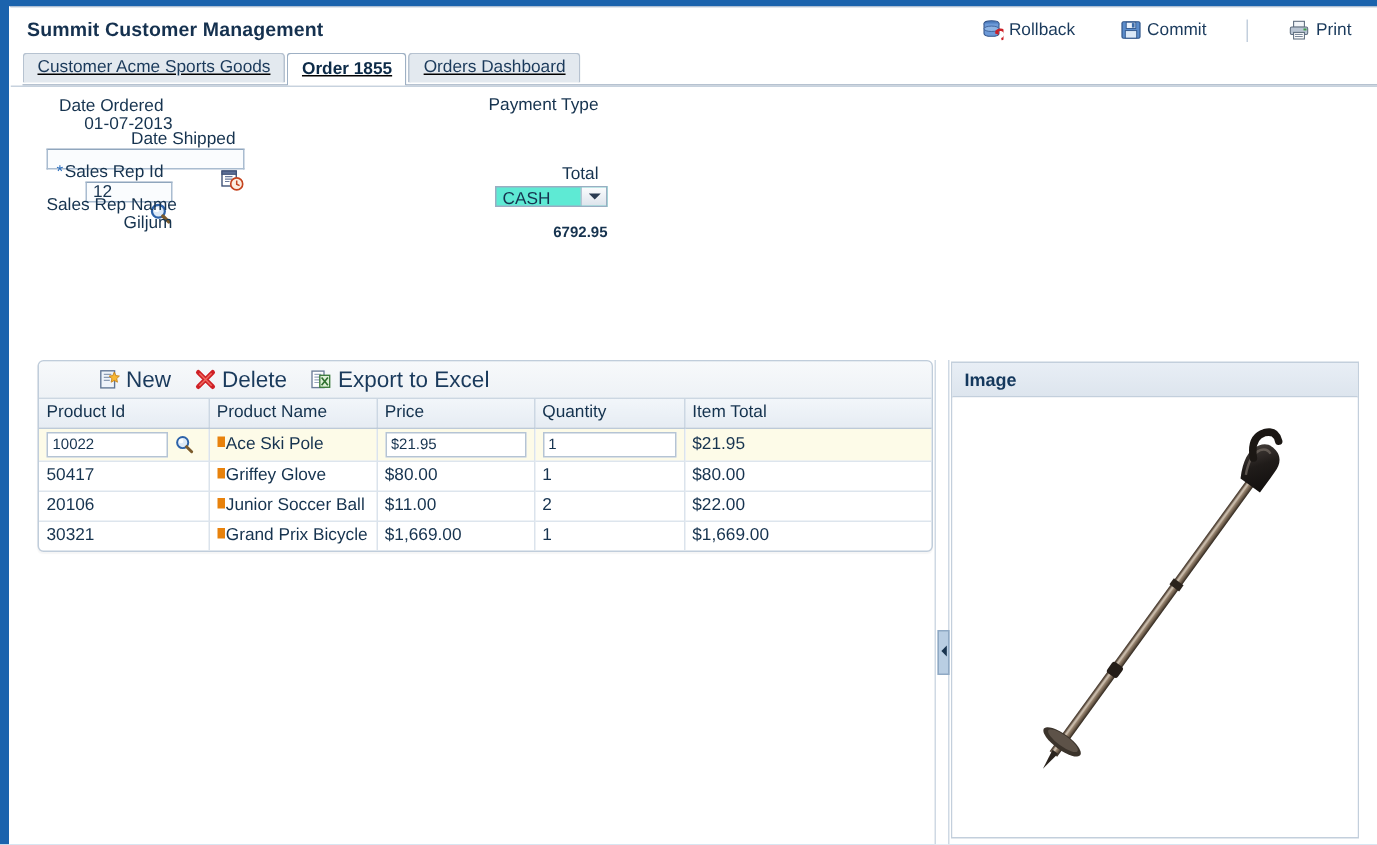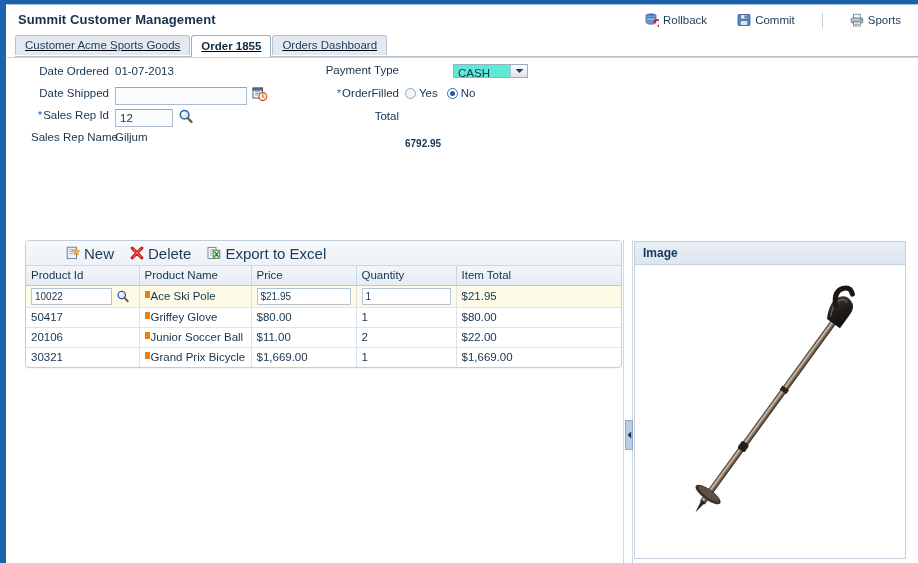--- a/index.html
+++ b/index.html
@@ -116,23 +116,24 @@
   }
 
   
   .form {
     position: relative;
     height: 95px;
   }
   .frow {
     position: absolute;
     display: flex;
-    align-items: flex-start;
+    align-items: flex-end;
     height: 21px;
     font-size: 11.5px;
+    flex-direction: column;
   }
   .flabel {
     text-align: right;
     color: #16334f;
     padding-right: 6px;
     white-space: nowrap;
   }
   .req { color: #2a6dbd; margin-right: 1px; }
   .fval { color: #16334f; white-space: nowrap; }
   .fval.bold { font-weight: bold; font-size: 10px; margin-top: 28px; }
@@ -353,21 +354,21 @@
         <span class="ico">
           <svg width="14" height="14" viewBox="0 0 14 14">
             <rect x="3.4" y="1.2" width="7.2" height="4" fill="#f2f5f9" stroke="#5c6b7d" stroke-width=".7"></rect>
             <rect x="1.2" y="5" width="11.6" height="5" rx="1" fill="#b9c4d2" stroke="#5c6b7d" stroke-width=".7"></rect>
             <rect x="3.4" y="8.6" width="7.2" height="4.4" fill="#ffffff" stroke="#5c6b7d" stroke-width=".7"></rect>
             <rect x="4.3" y="9.6" width="5.2" height=".7" fill="#7b889a"></rect>
             <rect x="4.3" y="11" width="5.2" height=".7" fill="#7b889a"></rect>
             <rect x="10" y="6" width="2" height="1.3" fill="#3f9b4a"></rect>
           </svg>
         </span>
-        <span>Sports</span>
+        <span>Print</span>
       </div>
     </div>
   </div>
 
   <div class="tabbar">
     <div class="tabline"></div>
     <div class="tab">Customer Acme Sports Goods</div>
     <div class="tab sel">Order 1855</div>
     <div class="tab">Orders Dashboard</div>
   </div>
@@ -417,29 +418,20 @@
         <div class="sel-wrap">
           <div class="sel-val">CASH</div>
           <div class="sel-arrow">
             <svg width="9" height="6" viewBox="0 0 9 6">
                   <path d="M0.5 1 L4.5 5 L8.5 1 Z" fill="#2a3b52"></path>
                 </svg>
           </div>
         </div>
       </div>
 
-      <div class="frow" style="left:312px; top:29px;">
-        <div class="flabel" style="width:86px;"><span class="req">*</span><span>OrderFilled</span></div>
-        <div class="radio-grp">
-          <span class="radio"></span>
-          <span class="radio-lbl">Yes</span>
-          <span class="radio on"></span>
-          <span class="radio-lbl">No</span>
-        </div>
-      </div>
 
       <div class="frow" style="left:312px; top:52px;">
         <div class="flabel" style="width:86px;">Total</div>
         <div class="fval bold">6792.95</div>
       </div>
     </div>
 
     <div class="tablepanel">
       <div class="tbar">
 

